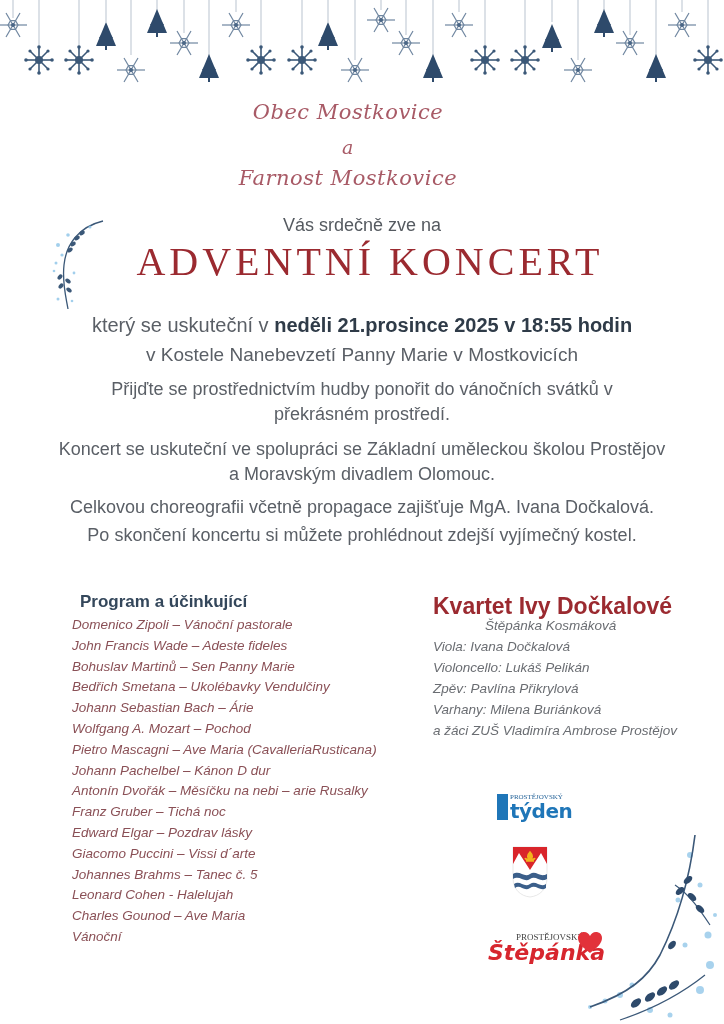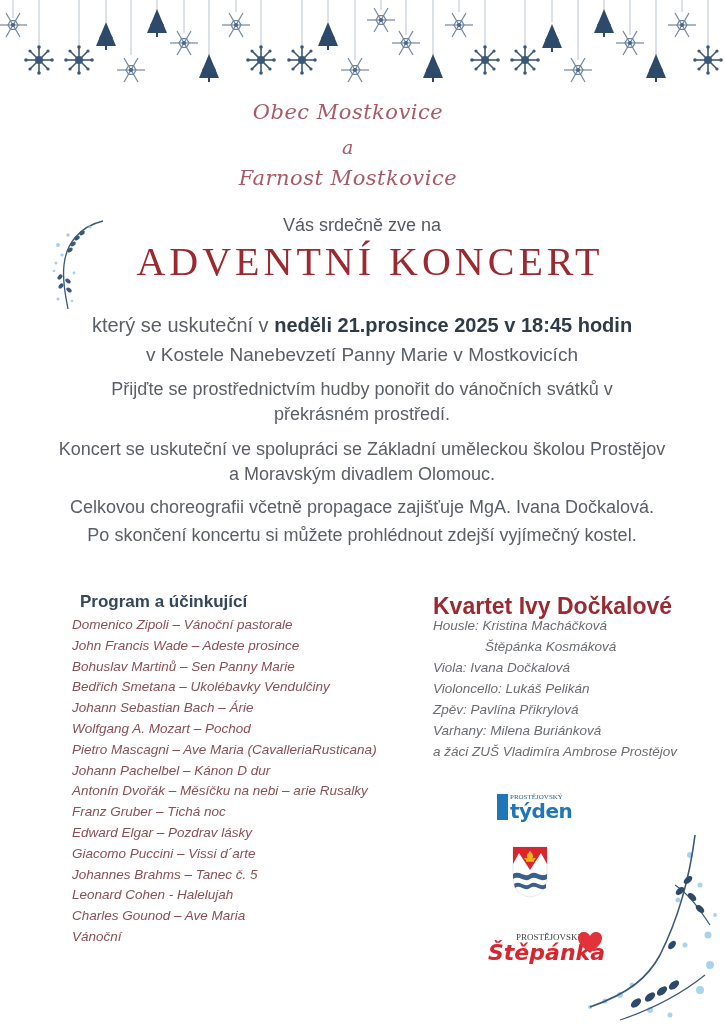--- a/index.html
+++ b/index.html
@@ -161,53 +161,52 @@
       <circle cx="6" cy="56" r="1.3"></circle>
     <circle cx="26" cy="58" r="1.4"></circle>
       <circle cx="10" cy="84" r="1.5"></circle>
       <circle cx="24" cy="86" r="1.3"></circle>
   </g>
 </svg>
 
 <div class="abs big-title" style="top:238px;">ADVENTNÍ KONCERT</div>
 
 <div class="abs center-line line1" style="top:314px;">
-  <span>který se uskuteční v </span><b>neděli 21.prosince 2025 v 18:45 hodin</b>
+  <span>který se uskuteční v </span><b>neděli 21.prosince 2025 v 18:55 hodin</b>
 </div>
 <div class="abs center-line line2" style="top:344px;">v Kostele Nanebevzetí Panny Marie v Mostkovicích</div>
 <div class="abs center-line para" style="top:377px;">Přijďte se prostřednictvím hudby ponořit do vánočních svátků v</div>
 <div class="abs center-line para" style="top:402px;text-align:center;">překrásném prostředí.</div>
 <div class="abs center-line para" style="top:437px;">Koncert se uskuteční ve spolupráci se Základní uměleckou školou Prostějov</div>
 <div class="abs center-line para" style="top:462px;">a Moravským divadlem Olomouc.</div>
 <div class="abs center-line para" style="top:495px;">Celkovou choreografii včetně propagace zajišťuje MgA. Ivana Dočkalová.</div>
 <div class="abs center-line para" style="top:523px;">Po skončení koncertu si můžete prohlédnout zdejší vyjímečný kostel.</div>
 
 <div class="abs prog-title" style="left:72px;top:592px;">Program a účinkující</div>
 <ul class="abs prog-list" style="left:72px;top:615px;">
   <li>Domenico Zipoli – Vánoční pastorale</li>
-  <li>John Francis Wade – Adeste prosince</li>
+  <li>John Francis Wade – Adeste fideles</li>
   <li>Bohuslav Martinů – Sen Panny Marie</li>
   <li>Bedřich Smetana – Ukolébavky Vendulčiny</li>
   <li>Johann Sebastian Bach – Árie</li>
   <li>Wolfgang A. Mozart –  Pochod</li>
   <li>Pietro Mascagni – Ave Maria (CavalleriaRusticana)</li>
   <li>Johann Pachelbel – Kánon D dur</li>
   <li>Antonín Dvořák – Měsíčku na nebi – arie Rusalky</li>
   <li>Franz Gruber – Tichá noc</li>
   <li>Edward Elgar – Pozdrav lásky</li>
   <li>Giacomo Puccini – Vissi d´arte</li>
   <li>Johannes Brahms – Tanec č. 5</li>
   <li>Leonard Cohen - Halelujah</li>
   <li>Charles Gounod – Ave Maria</li>
   <li>Vánoční</li>
 </ul>
 
 <div class="abs kv-title" style="left:433px;top:593px;">Kvartet Ivy Dočkalové</div>
 <ul class="abs kv-list" style="left:433px;top:615px;">
-  <li>Housle: Kristina Macháčková</li>
   <li class="indent">Štěpánka Kosmáková</li>
   <li>Viola: Ivana Dočkalová</li>
   <li>Violoncello: Lukáš Pelikán</li>
   <li>Zpěv: Pavlína Přikrylová</li>
   <li>Varhany: Milena Buriánková</li>
   <li>a žáci ZUŠ Vladimíra Ambrose Prostějov</li>
 </ul>
 
 <div class="abs logo-tyden">
   <div class="tyden-strip"></div>

